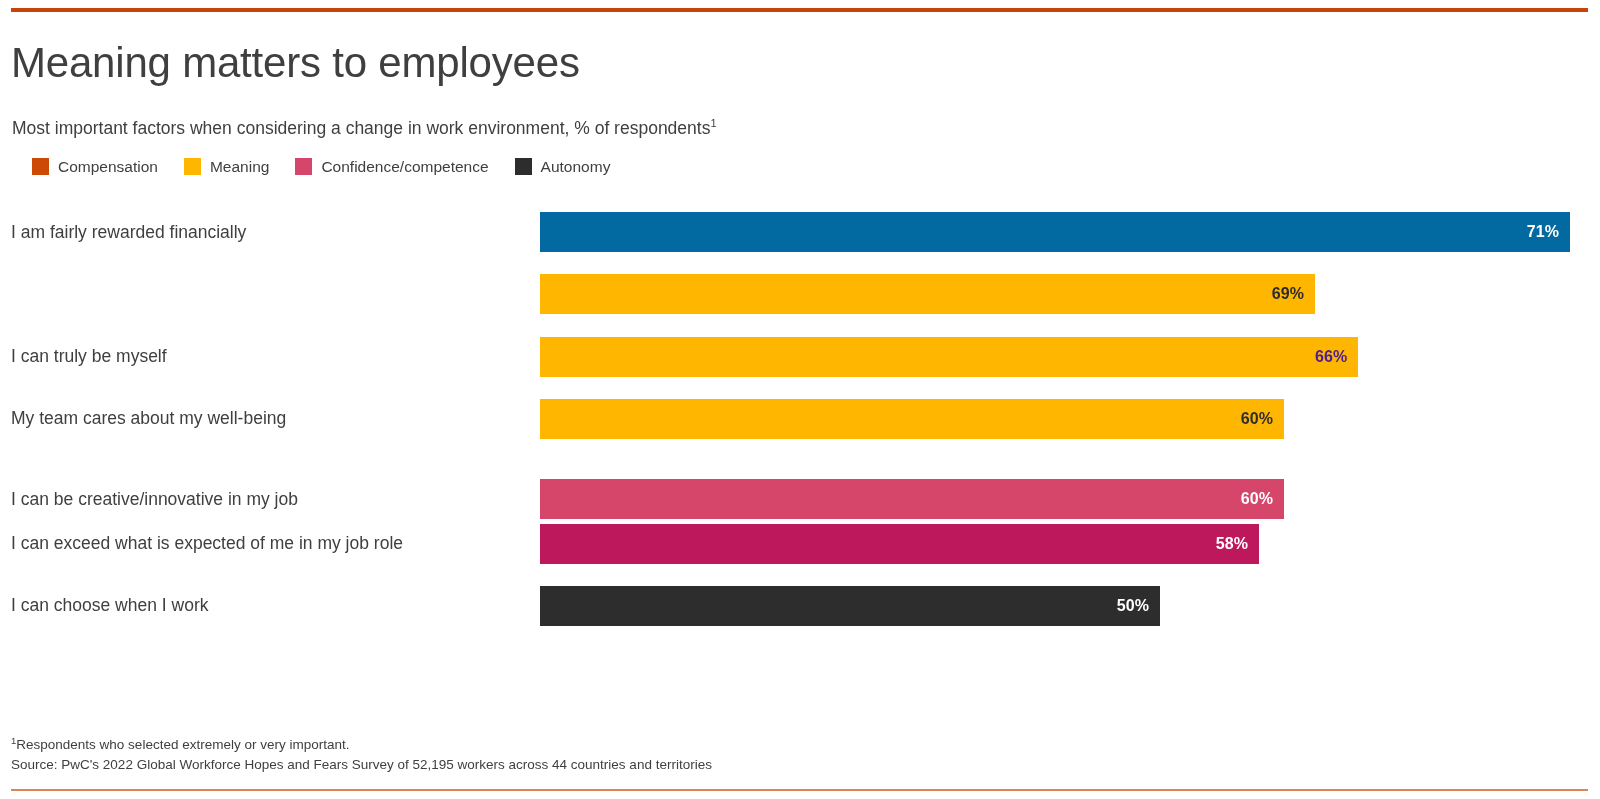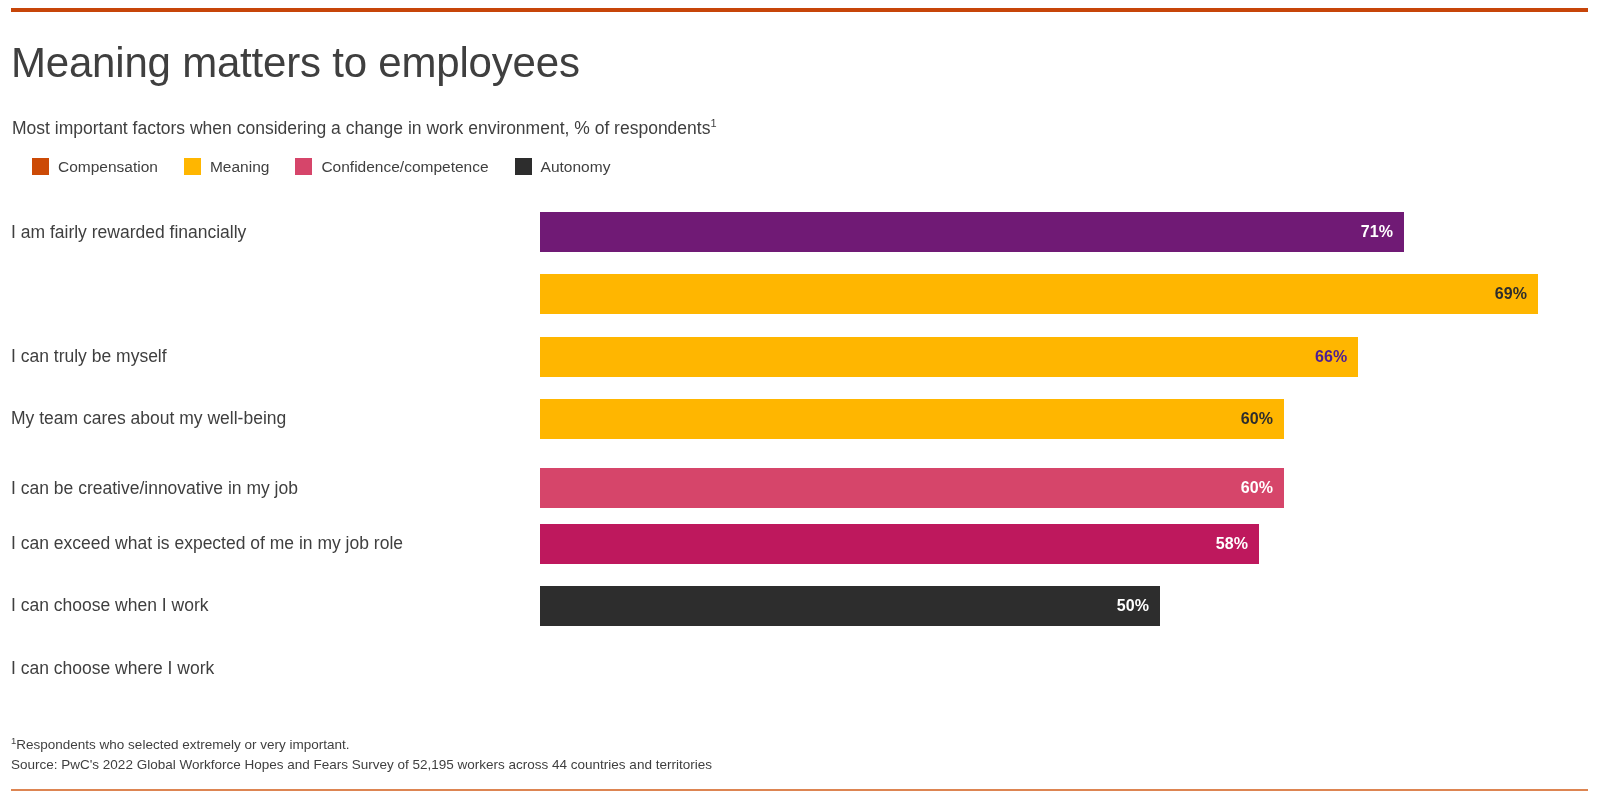--- a/index.html
+++ b/index.html
@@ -188,49 +188,49 @@
       <div class="legend-item">
         <span class="legend-swatch" style="background: rgb(45, 45, 45);"></span>
         <span class="legend-label">Autonomy</span>
       </div>
     </div>
 
   <div class="chart" id="chart">
       <div class="row" style="top: 12px;">
         <div class="cat-label">I am fairly rewarded financially</div>
         <div class="bar-track">
-          <div class="bar" style="width: 864px; background: #701a75;">
+          <div class="bar" style="width: 1030px; background: #0369a1;">
             <span class="bar-value" style="color: rgb(255, 255, 255);">71%</span>
           </div>
         </div>
       </div>
       <div class="row" style="top: 74.3px;">
         <div class="bar-track">
-          <div class="bar" style="width: 998px; background: rgb(255, 182, 0);">
+          <div class="bar" style="width: 775px; background: rgb(255, 182, 0);">
             <span class="bar-value" style="color: rgb(45, 45, 45);">69%</span>
           </div>
         </div>
       </div>
       <div class="row" style="top: 136.6px;">
         <div class="cat-label">I can truly be myself</div>
         <div class="bar-track">
           <div class="bar" style="width: 818.4px; background: rgb(255, 182, 0);">
             <span class="bar-value" style="color: #4c1d95;">66%</span>
           </div>
         </div>
       </div>
       <div class="row" style="top: 198.9px;">
         <div class="cat-label">My team cares about my well-being</div>
         <div class="bar-track">
           <div class="bar" style="width: 744px; background: rgb(255, 182, 0);">
             <span class="bar-value" style="color: rgb(45, 45, 45);">60%</span>
           </div>
         </div>
       </div>
-      <div class="row" style="top: 268px;">
+      <div class="row" style="top: 279px;">
         <div class="cat-label">I can be creative/innovative in my job</div>
         <div class="bar-track">
           <div class="bar" style="width: 744px; background: rgb(214, 69, 106);">
             <span class="bar-value" style="color: rgb(255, 255, 255);">60%</span>
           </div>
         </div>
       </div>
       <div class="row" style="top: 323.5px;">
         <div class="cat-label">I can exceed what is expected of me in my job role</div>
         <div class="bar-track">
@@ -241,21 +241,20 @@
       </div>
       <div class="row" style="top: 385.8px;">
         <div class="cat-label">I can choose when I work</div>
         <div class="bar-track">
           <div class="bar" style="width: 620px; background: rgb(45, 45, 45);">
             <span class="bar-value" style="color: rgb(255, 255, 255);">50%</span>
           </div>
         </div>
       </div>
       <div class="row" style="top: 448.1px;">
-        <div class="cat-label">I can choose where I work</div>
       </div>
     </div>
 
   <div class="footnotes">
     <div class="footnote-line"><sup>1</sup><span>Respondents who selected extremely or very important.</span></div>
     <div class="footnote-line">Source: PwC's 2022 Global Workforce Hopes and Fears Survey of 52,195 workers across 44 countries and territories</div>
   </div>
 
   <div class="rule-bottom"></div>
 

